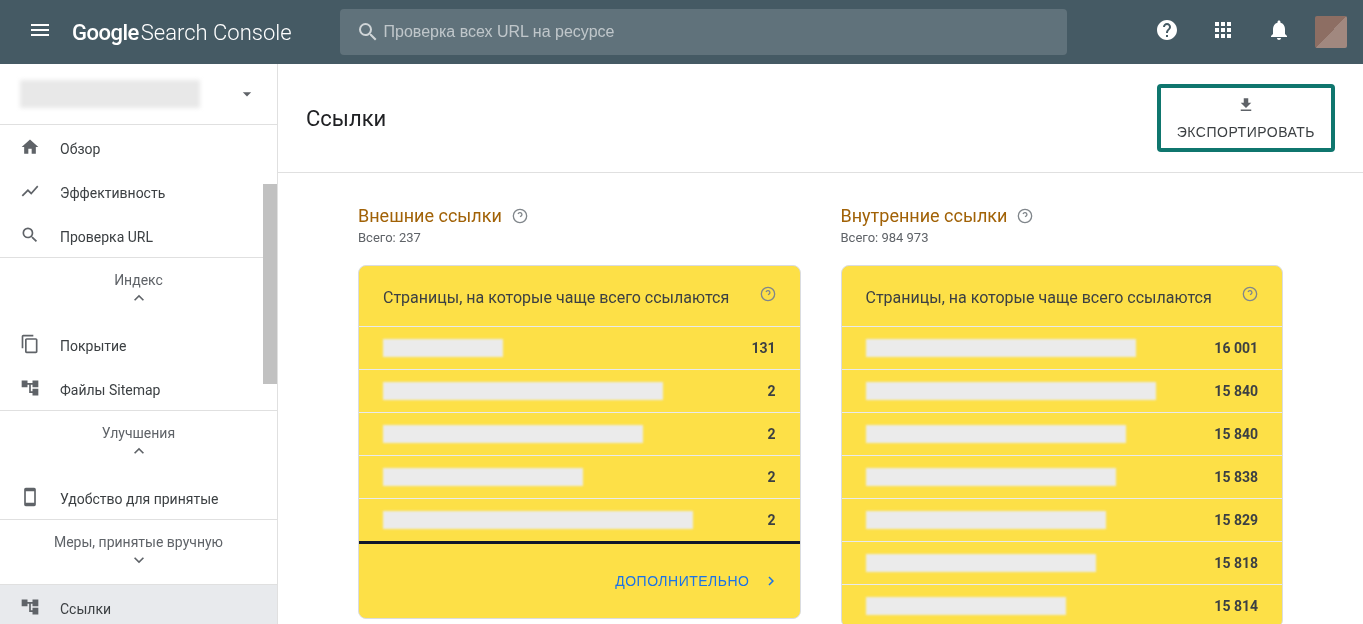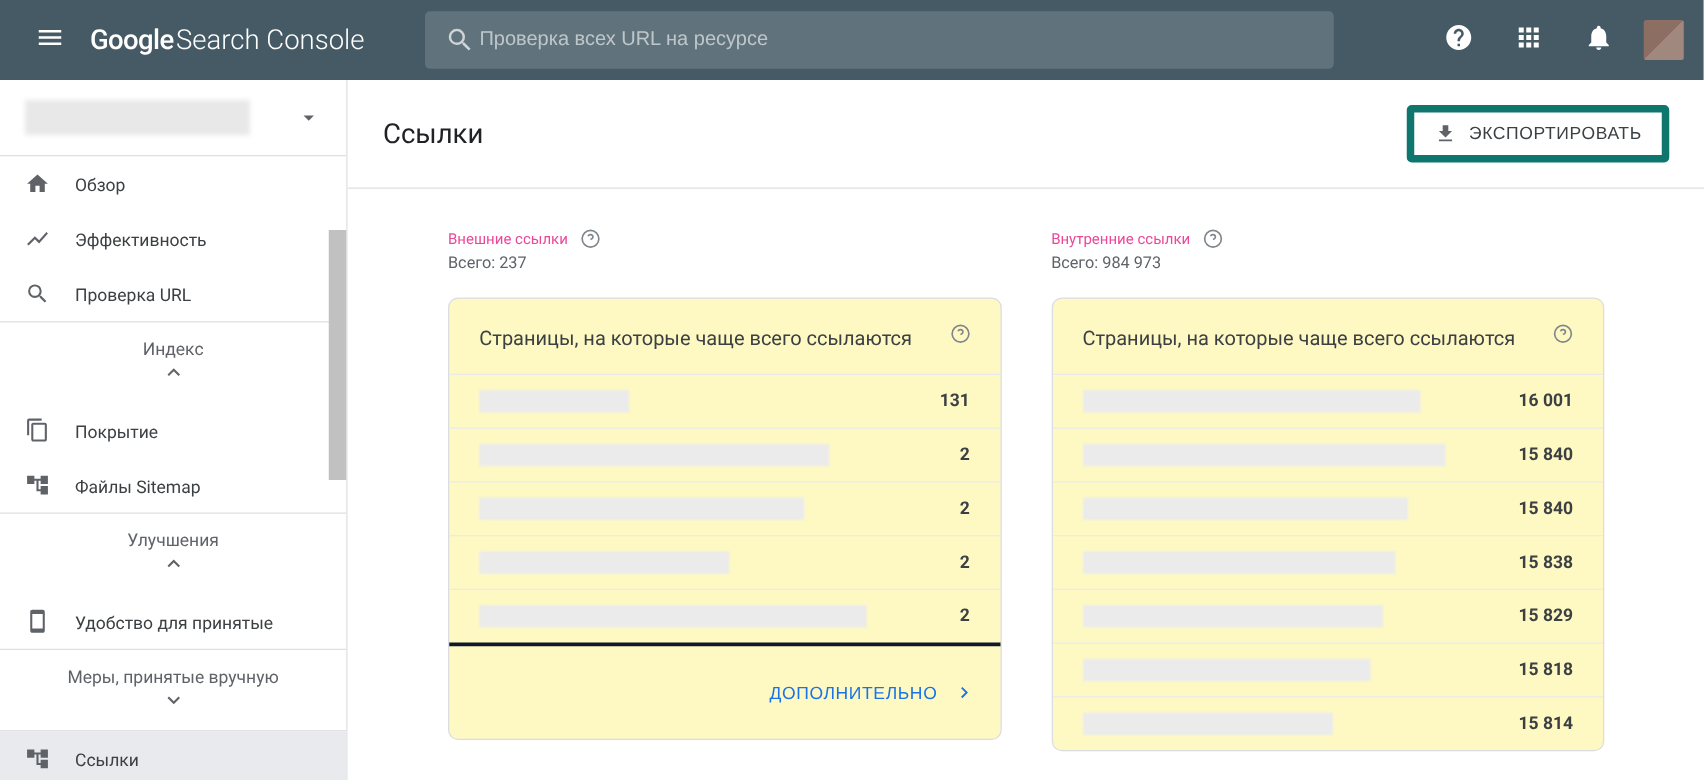--- a/index.html
+++ b/index.html
@@ -31,31 +31,31 @@
     .nav-item.active svg { color: #5f6368; }
     
     .nav-section { padding: 14px 20px; display: flex; align-items: center; justify-content: space-between; color: #5f6368; font-size: 14px; cursor: pointer; flex-direction: column; }
     .nav-section svg.chevron { color: #5f6368; }
     
     .divider { border-top: 1px solid #e0e0e0; }
     
     .main { flex: 1; background: #fff; overflow-y: auto; position: relative; }
     .page-header { display: flex; justify-content: space-between; align-items: center; padding: 20px 28px; border-bottom: 1px solid #e0e0e0; }
     .page-title { font-size: 22px; color: #202124; font-weight: 400; }
-    .export-btn { display: flex; gap: 10px; padding: 8px 16px; border: 6px solid #0f766e; background: #fff; border-radius: 4px; color: #3c4043; font-size: 14px; font-weight: 500; cursor: pointer; letter-spacing: 0.5px; }
+    .export-btn { display: flex; align-items: center; gap: 10px; padding: 8px 16px; border: 4px solid #0f766e; background: #fff; border-radius: 4px; color: #3c4043; font-size: 14px; font-weight: 500; cursor: pointer; letter-spacing: 0.5px; flex-direction: column; }
     .export-btn svg { color: #5f6368; }
     
     .content { display: flex; gap: 40px; padding: 32px 80px; }
     .column { flex: 1; }
     .column-header { display: flex; align-items: center; gap: 10px; margin-bottom: 4px; }
-    .column-title { font-size: 12px; color: #ec4899; font-weight: 400; }
+    .column-title { font-size: 18px; color: #a16207; font-weight: 400; }
     .column-total { font-size: 13px; color: #5f6368; margin-bottom: 20px; }
     .help-icon { color: #80868b; cursor: pointer; }
     
-    .card { border: 1px solid #dadce0; border-radius: 8px; background: #fef9c3; }
+    .card { border: 1px solid #dadce0; border-radius: 8px; background: #fde047; }
     .card-header { padding: 20px 24px 16px; display: flex; justify-content: space-between; align-items: flex-start; }
     .card-title { font-size: 16px; color: #3c4043; line-height: 1.5; flex: 1; }
     
     .list-row { display: flex; justify-content: space-between; align-items: center; padding: 12px 24px; border-top: 1px solid #e8eaed; cursor: pointer; font-weight: bold; }
     .list-row:first-of-type { border-top: 1px solid #e8eaed; }
     .row-label { height: 18px; background: #ebebeb; filter: blur(1px); }
     .row-value { font-size: 14px; color: #3c4043; }
     
     .card-footer { display: flex; justify-content: flex-end; padding: 28px 20px; border-top: 3px solid #0f172a; }
     .more-btn { display: flex; align-items: center; gap: 12px; color: #1a73e8; font-size: 14px; font-weight: 500; background: none; border: none; cursor: pointer; letter-spacing: 0.5px; }

